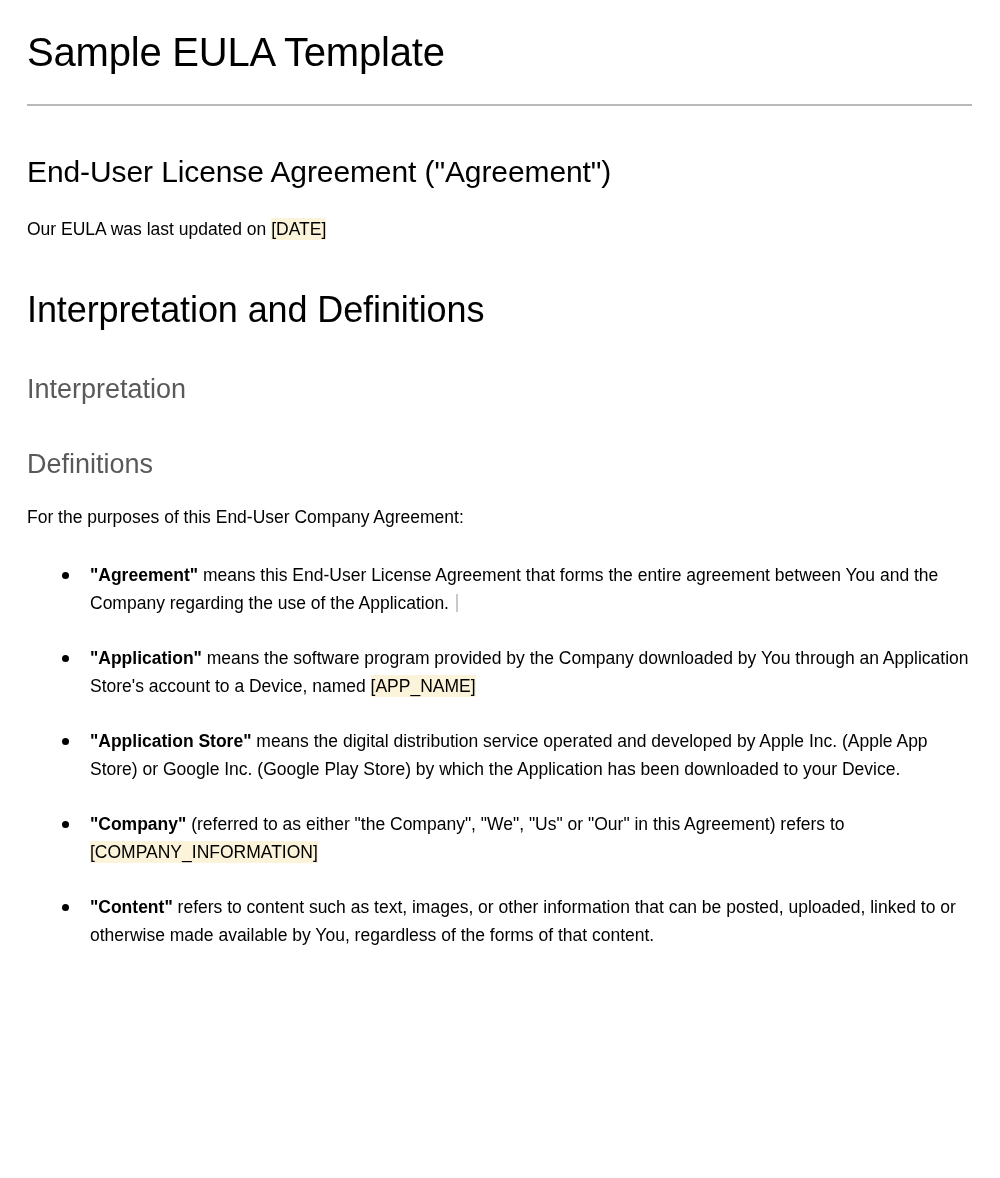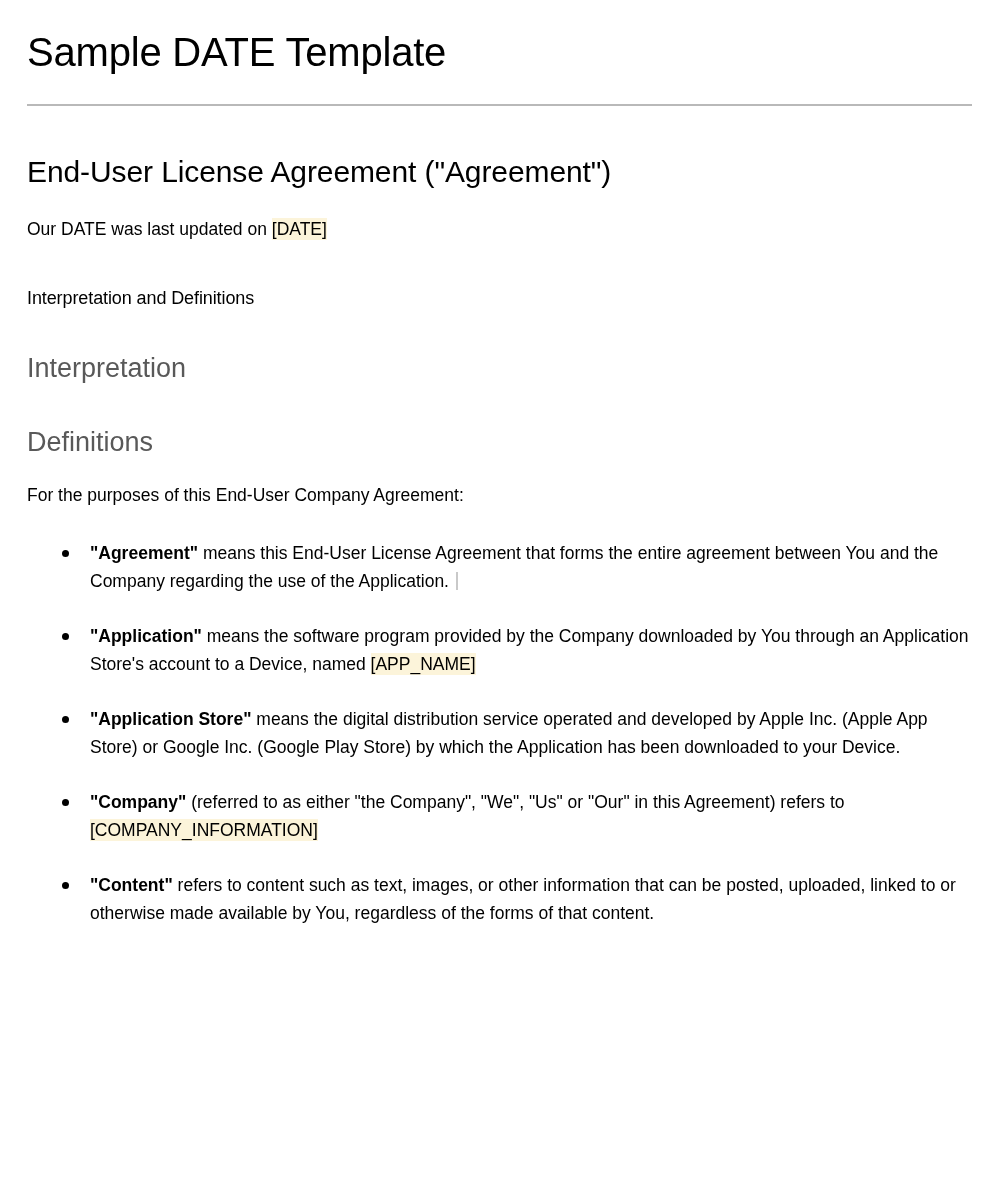--- a/index.html
+++ b/index.html
@@ -43,21 +43,21 @@
   
   h2.h2-main {
     font-size: 30px;
     font-weight: 400;
     line-height: 1.2;
     margin: 48px 0 0 0;
     letter-spacing: -0.1px;
     color: #000;
   }
   h2.h2-section {
-    font-size: 18px;
+    font-size: 36px;
     font-weight: 400;
     line-height: 1.2;
     margin: 45px 0 0 0;
     letter-spacing: -0.1px;
     color: #000;
   }
   h3.h3-section {
     font-size: 27px;
     font-weight: 400;
     line-height: 1.2;
@@ -124,27 +124,27 @@
   }
   .term {
     font-weight: bold;
   }
 </style>
 </head>
 <body>
 
 <div class="page">
 
-  <h1 class="doc-title">Sample DATE Template</h1>
+  <h1 class="doc-title">Sample EULA Template</h1>
 
   <hr class="title-rule">
 
   <h2 class="h2-main">End-User License Agreement ("Agreement")</h2>
 
-  <p class="body-par"><span>Our DATE was last updated on </span><span class="hl">[DATE]</span></p>
+  <p class="body-par"><span>Our EULA was last updated on </span><span class="hl">[DATE]</span></p>
 
 
   <h2 class="h2-section">Interpretation and Definitions</h2>
 
   <h3 class="h3-section">Interpretation</h3>
 
 
   <h3 class="h3-section">Definitions</h3>
 
   <p class="body-par tight-top">For the purposes of this End-User Company Agreement:</p>

